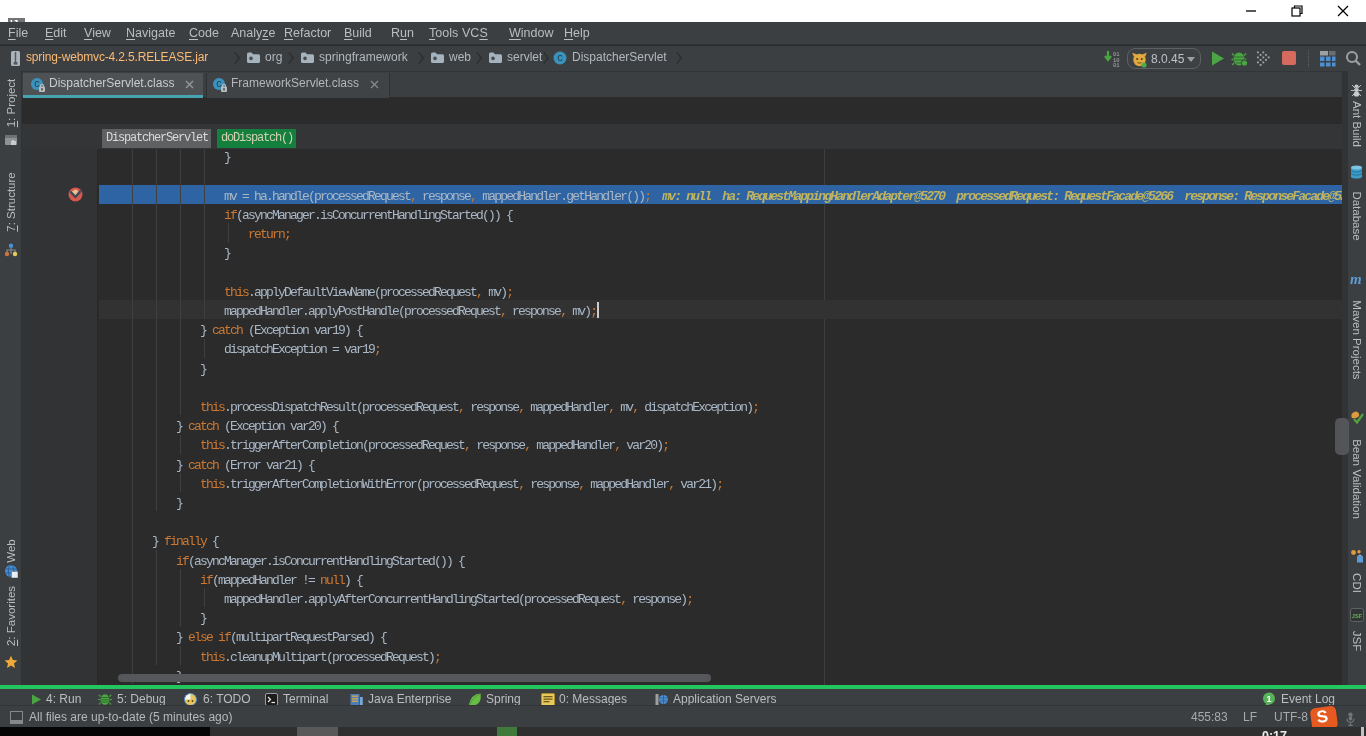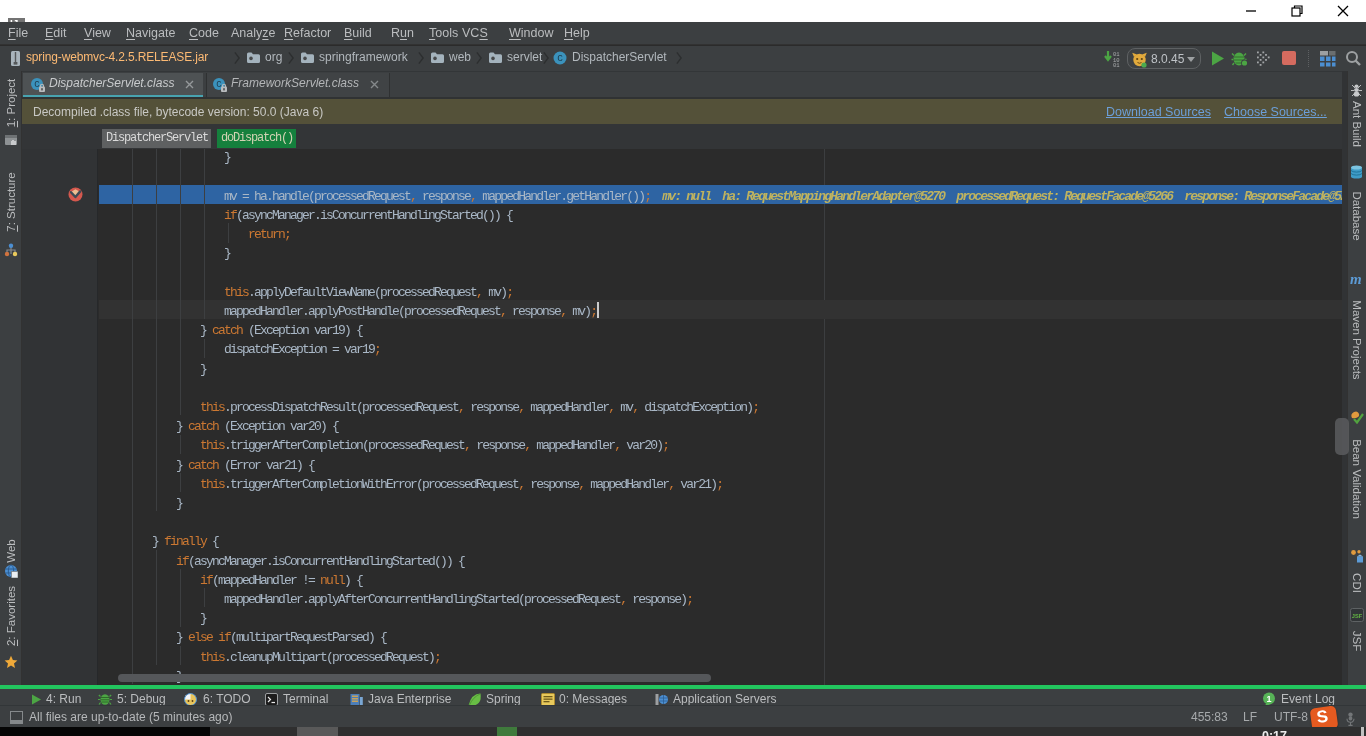--- a/index.html
+++ b/index.html
@@ -25,21 +25,21 @@
 #navbar { position:absolute; left:0; top:46px; width:1366px; height:25px; background:#3c3f41; }
 .crumb { position:absolute; top:4px; height:17px; font-size:12px; color:#b2b8bd; white-space:nowrap; }
 .chev { position:absolute; top:6px; width:6px; height:12px; }
 .bold { font-weight:normal; color:#fdba74; letter-spacing:-0.15px; }
 
 
 #tabrow { position:absolute; left:22px; top:71px; width:1320px; height:26px; background:#3c3f41; border-top:1px solid #333638;}
 #tab1 { position:absolute; left:1px; top:1px; width:180px; height:22px; background:#4e5254; }
 #tab1u { position:absolute; left:1px; top:23px; width:180px; height:3px; background:#48a3b0; }
 #tab2 { position:absolute; left:184px; top:1px; width:184px; height:25px; background:#404345; border-left:1px solid #2f3132; border-right:1px solid #2f3132;}
-.tabtxt { position:absolute; top:4px; font-size:12px; color:#bcbec0; white-space:nowrap;font-style:italic; }
+.tabtxt { position:absolute; top:4px; font-size:12px; color:#bcbec0; white-space:nowrap; }
 .tx { position:absolute; top:8px; width:9px; height:9px; }
 
 
 #banner { position:absolute; left:22px; top:97px; width:1320px; height:27px; background:#545139; border-top:2px solid #303233; }
 #banner .t { position:absolute; left:11px; top:6px; font-size:12px; color:#c8c8c4; }
 #banner a { position:absolute; top:6px; font-size:12.5px; color:#6c9fd8; text-decoration:underline; }
 
 
 #crumbrow { position:absolute; left:22px; top:124px; width:1320px; height:25px; background:#333537; }
 .chip { position:absolute; top:5px; height:19px; font-family:"Liberation Mono",monospace; font-size:12px; letter-spacing:-1.2px; line-height:19px; padding:0 3px 0 4px; }
@@ -258,25 +258,20 @@
 <rect x="9" y="9.5" width="6" height="5.5" rx="1" fill="#b9bcbe"></rect>
         <path d="M10.5 10 v-1.2 a1.5 1.5 0 0 1 3 0 V10" fill="none" stroke="#b9bcbe" stroke-width="1.1"></path>
 <rect x="11.3" y="11.2" width="1.4" height="2.2" fill="#3c3f41"></rect>
       </svg>
   <div class="tabtxt" style="left:209px;color:#b4b6b8">FrameworkServlet.class</div>
   <svg class="tx" style="left:348px" width="9" height="9">
         <path d="M1 1 L8 8 M8 1 L1 8" stroke="#85898b" stroke-width="1.4"></path>
       </svg>
 </div>
 
-<div id="banner">
-  <div class="t">Decompiled .class file, bytecode version: 50.0 (Java 6)</div>
-  <a style="left:1084px">Download Sources</a>
-  <a style="left:1202px">Choose Sources...</a>
-</div>
 
 <div id="crumbrow">
   <div class="chip" style="left:80px; background:#5e6061; color:#dadada;">DispatcherServlet</div>
   <div class="chip" style="left:195px; background:#15803d; color:#d3d3b4;">doDispatch()</div>
 </div>
 
 <div id="editor">
   <div id="gutterbg"></div>
   <div id="marginline"></div>
   <div class="band" style="top:36.0px; background:#2e64a3;"></div>

